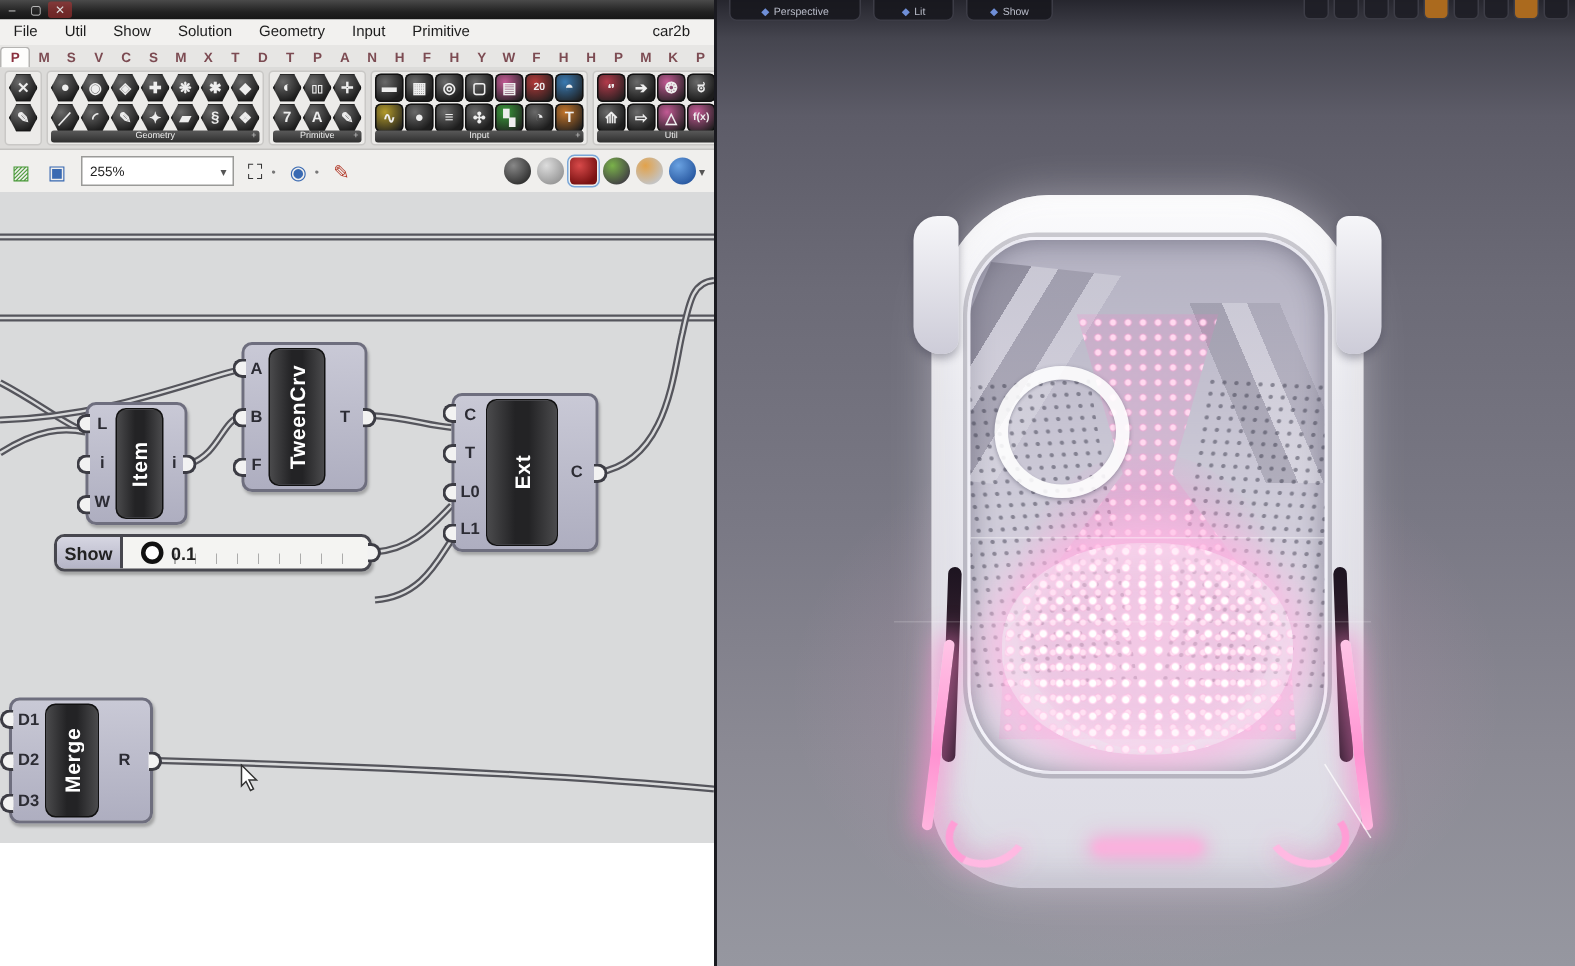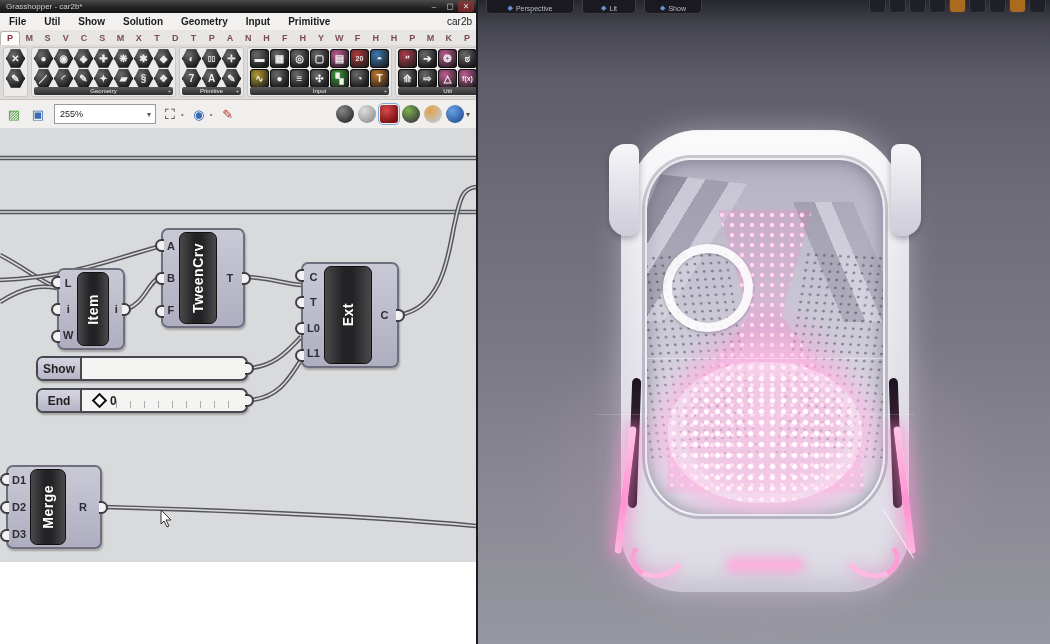--- a/index.html
+++ b/index.html
@@ -7,22 +7,22 @@
     font-family:"Liberation Sans",sans-serif;background:#fff;}
   
   #gh{position:absolute;left:0;top:0;width:476px;height:644px;background:#fff;}
   #titlebar{position:absolute;left:0;top:0;width:476px;height:13px;
     background:linear-gradient(#4a4a4a,#222 60%,#161616);display:flex;align-items:center;}
   #titlebar .ttl{color:#cfcfcf;font-size:8px;padding-left:6px;flex:1;white-space:nowrap;}
   .wbtn{width:16px;height:11px;color:#ddd;font-size:8px;line-height:11px;text-align:center;}
   .wbtn.close{background:rgba(180,50,50,.55);border-radius:2px;margin-right:2px;}
   #menubar{position:absolute;left:0;top:13px;width:476px;height:17px;background:#f2f1ef;
     display:flex;align-items:center;font-size:10px;color:#1c1c1c;border-bottom:1px solid #e0dfdd;}
-  #menubar .mi{padding:0 9px;font-weight:bold;}
-  #menubar .doc{margin-left:auto;padding-right:4px;font-size:10px;color:#1c1c1c;}
+  #menubar .mi{padding:0 9px;}
+  #menubar .doc{margin-left:auto;padding-right:16px;font-size:10px;color:#1c1c1c;}
   #tabstrip{position:absolute;left:0;top:30px;width:476px;height:15px;background:#e7e6e4;
     display:flex;align-items:flex-end;border-bottom:1px solid #cfcecc;}
   .gtab{flex:1;text-align:center;font-size:9px;font-weight:bold;color:#7c4b52;height:13px;line-height:13px;}
   .gtab.active{background:#fdfdfc;border:1px solid #b5b4b2;border-bottom:none;border-radius:3px 3px 0 0;
     color:#8a2f3d;}
   #icontb{position:absolute;left:0;top:45px;width:476px;height:55px;background:#dcdbd9;
     display:flex;align-items:flex-start;padding-top:2px;box-sizing:border-box;border-bottom:1px solid #c4c3c1;}
   .igroup{position:relative;background:#ecebe9;border:1px solid #c9c8c6;border-radius:3px;
     margin-left:3px;height:50px;box-sizing:border-box;padding:1px 2px 10px 2px;}
   .irows{display:flex;flex-direction:column;gap:1px;}
@@ -139,21 +139,20 @@
   #cursor-svg{position:absolute;left:160px;top:381px;z-index:60;}
 </style>
 </head>
 <body>
 
 <div id="stage">
 
   <div id="gh">
 
     <div id="titlebar">
-      <span class="ttl">Grasshopper - car2b*</span>
       <span class="wbtn">–</span>
       <span class="wbtn">▢</span>
       <span class="wbtn close">✕</span>
     </div>
 
     <div id="menubar">
 
       <span class="mi">File</span>
         <span class="mi">Util</span>
         <span class="mi">Show</span>
@@ -402,28 +401,24 @@
           <div class="gh-col" style="flex: 1 1 0%;">
             <span>R</span>
           </div>
           <div class="port in" style="top: 6px;"></div>
           <div class="port in" style="top: 34px;"></div>
           <div class="port in" style="top: 62px;"></div>
           <div class="port out" style="top: 34px;"></div>
         </div>
         <div class="gh-slider" style="left: 36px; top: 228px; width: 212px;">
           <div class="sl-label">Show</div>
-          <div class="port out" style="top: 4px;"></div>
-        </div>
-        <div class="gh-slider" style="left: 36px; top: 260px; width: 212px;">
-          <div class="sl-label">End</div>
           <div class="sl-track">
             <div class="sl-ticks"></div>
-            <div class="sl-knob-diamond"></div>
-            <span class="sl-val">0</span>
+            <div class="sl-knob-circle"></div>
+            <span class="sl-val">0.1</span>
           </div>
           <div class="port out" style="top: 4px;"></div>
         </div>
       </div>
 
     <div id="canvas-bottom-white"></div>
   </div>
 
   <div id="pane-divider"></div>
 

